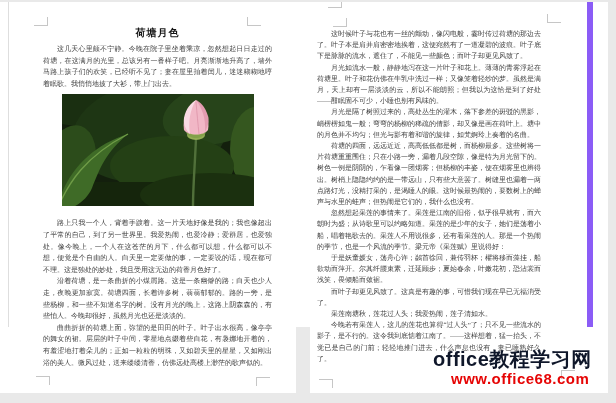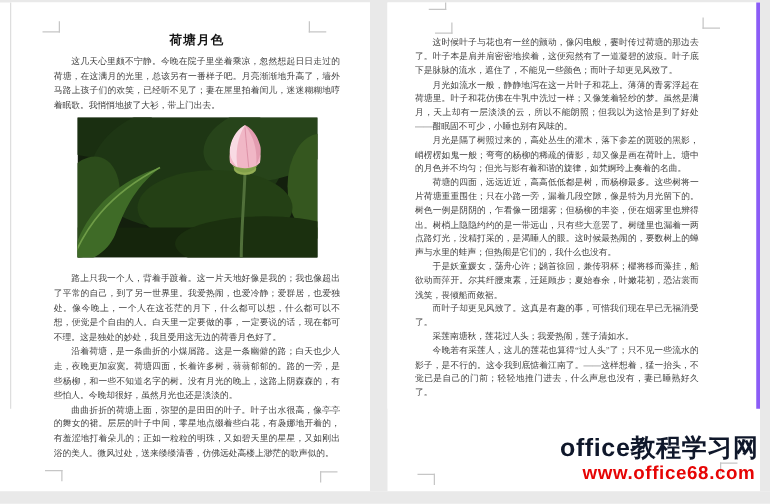--- a/index.html
+++ b/index.html
@@ -13,21 +13,21 @@
   .strip-top{left:0;top:0;width:616px;height:2px;}
   .strip-gap{left:296px;top:0;width:14px;height:393px;}
   .strip-right{left:608px;top:0;width:8px;height:393px;}
   .strip-bottom{left:0;top:393px;width:616px;height:10px;}
   
   .page{
     position:absolute;top:2px;height:325px;background:#ffffff;
     box-sizing:border-box;
   }
   .page-left{left:8px;width:288px;border-left:1px solid #dedede;padding:24px 24px 0 34px;}
-  .page-right{left:310px;width:298px;border-right:3px solid #8b5cf6;padding:27px 46px 0 22px;}
+  .page-right{left:295px;width:298px;border-right:6px solid #8b5cf6;padding:27px 46px 0 22px;}
   
   .doc-title{
     font-size:10px;font-weight:bold;color:#151515;text-align:center;
     letter-spacing:1px;line-height:14px;margin:0 0 4px 0;
   }
   p.body-text{
     margin:0;font-size:7px;color:#3f3f3f;line-height:11.6px;
     text-align:justify;text-indent:2em;
     font-family:"Liberation Serif","DejaVu Serif",serif;
   }
@@ -93,20 +93,21 @@
   <div class="crop crop-tl" style="left:33px;top:0;height:5px;"></div>
   <div class="crop crop-tl" style="left:38px;top:16px;"></div>
   <div class="crop crop-tr" style="left:252px;top:12px;"></div>
   <div class="crop crop-bl" style="left:24px;top:377px;"></div>
   <div class="crop crop-br" style="left:266px;top:368px;"></div>
 
   <p class="body-text">这时候叶子与花也有一丝的颤动，像闪电般，霎时传过荷塘的那边去了。叶子本是肩并肩密密地挨着，这便宛然有了一道凝碧的波痕。叶子底下是脉脉的流水，遮住了，不能见一些颜色；而叶子却更见风致了。</p>
   <p class="body-text">月光如流水一般，静静地泻在这一片叶子和花上。薄薄的青雾浮起在荷塘里。叶子和花仿佛在牛乳中洗过一样；又像笼着轻纱的梦。虽然是满月，天上却有一层淡淡的云，所以不能朗照；但我以为这恰是到了好处——酣眠固不可少，小睡也别有风味的。</p>
   <p class="body-text">月光是隔了树照过来的，高处丛生的灌木，落下参差的斑驳的黑影，峭楞楞如鬼一般；弯弯的杨柳的稀疏的倩影，却又像是画在荷叶上。塘中的月色并不均匀；但光与影有着和谐的旋律，如梵婀玲上奏着的名曲。</p>
   <p class="body-text">荷塘的四面，远远近近，高高低低都是树，而杨柳最多。这些树将一片荷塘重重围住；只在小路一旁，漏着几段空隙，像是特为月光留下的。树色一例是阴阴的，乍看像一团烟雾；但杨柳的丰姿，便在烟雾里也辨得出。树梢上隐隐约约的是一带远山，只有些大意罢了。树缝里也漏着一两点路灯光，没精打采的，是渴睡人的眼。这时候最热闹的，要数树上的蝉声与水里的蛙声；但热闹是它们的，我什么也没有。</p>
+  <p class="body-text">忽然想起采莲的事情来了。采莲是江南的旧俗，似乎很早就有，而六朝时为盛；从诗歌里可以约略知道。采莲的是少年的女子，她们是荡着小船，唱着艳歌去的。采莲人不用说很多，还有看采莲的人。那是一个热闹的季节，也是一个风流的季节。梁元帝《采莲赋》里说得好：</p>
   <p class="body-text">于是妖童媛女，荡舟心许；鷁首徐回，兼传羽杯；欋将移而藻挂，船欲动而萍开。尔其纤腰束素，迁延顾步；夏始春余，叶嫩花初，恐沾裳而浅笑，畏倾船而敛裾。</p>
   <p class="body-text">而叶子却更见风致了。这真是有趣的事，可惜我们现在早已无福消受了。</p>
   <p class="body-text">采莲南塘秋，莲花过人头；我爱热闹，莲子清如水。</p>
   <p class="body-text">今晚若有采莲人，这儿的莲花也算得“过人头”了；只不见一些流水的影子，是不行的。这令我到底惦着江南了。——这样想着，猛一抬头，不觉已是自己的门前；轻轻地推门进去，什么声息也没有，妻已睡熟好久了。</p>
 
   <div class="watermark">
     <div class="wm-line1" style="color: #0f172a;">office教程学习网</div>
     <div class="wm-line2" style="color: rgb(230, 5, 5);">www.office68.com</div>
   </div>
 </div>

